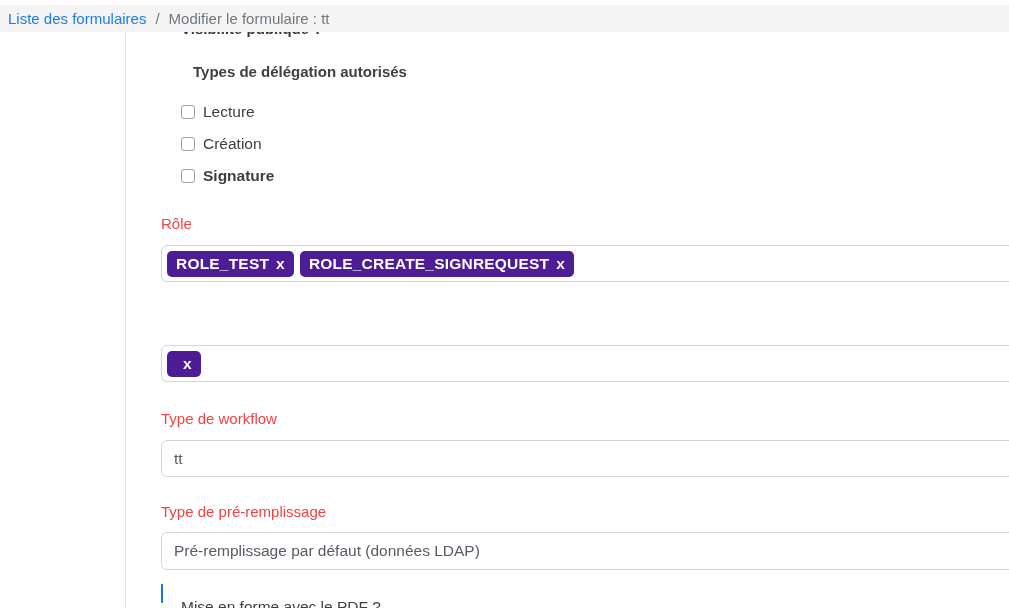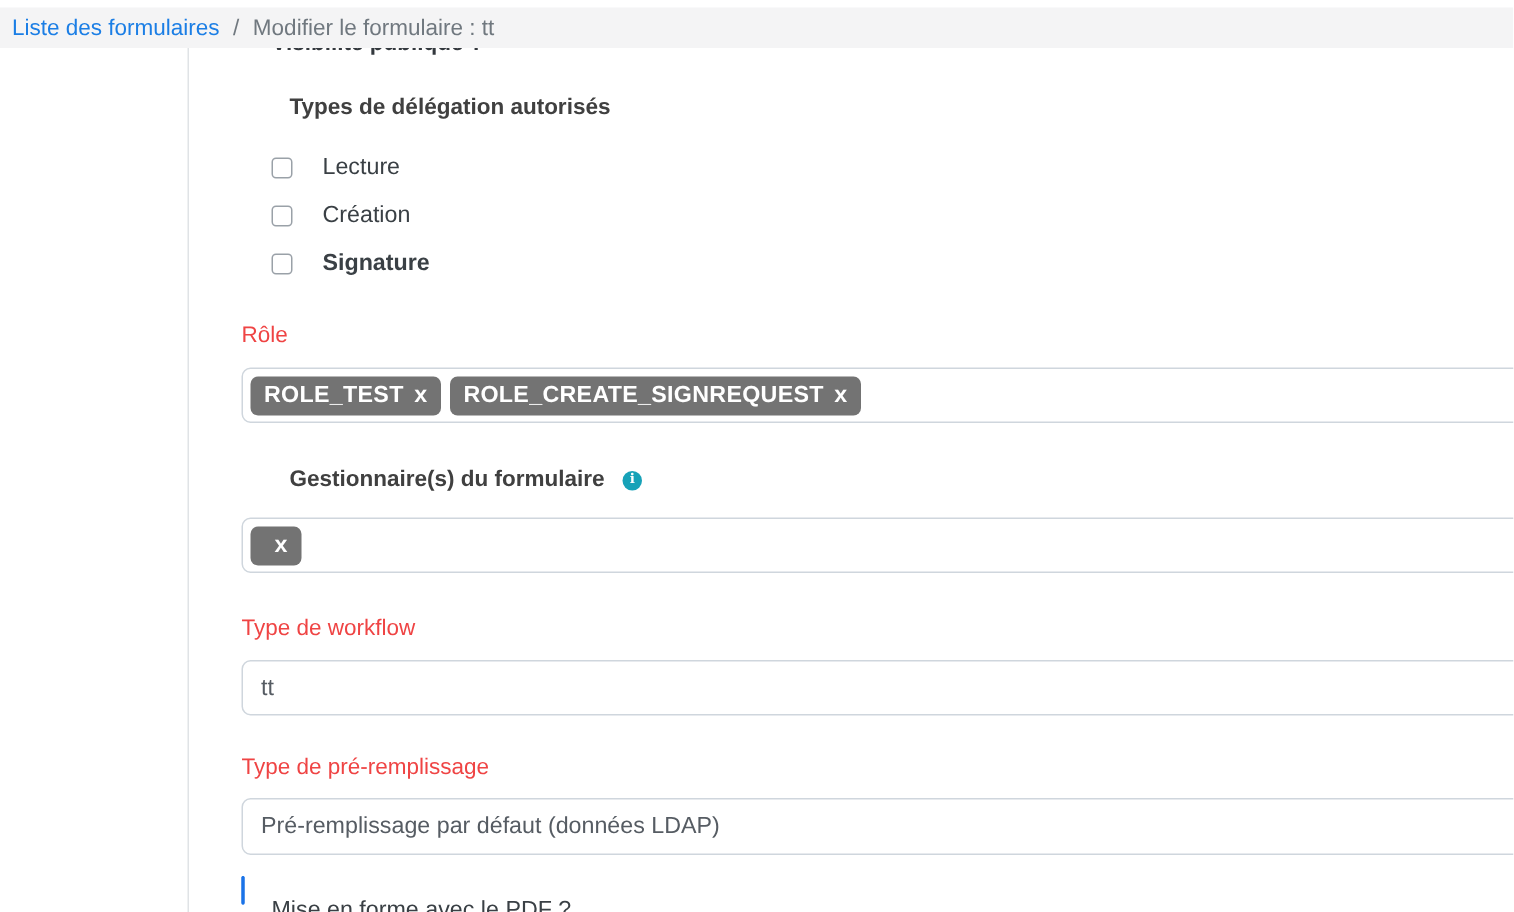--- a/index.html
+++ b/index.html
@@ -28,27 +28,27 @@
   .r-label { position:absolute; left:161px; font-size:15px; font-weight:400;
     color:#ef4444; line-height:16px; }
 
   
   .chk-row { position:absolute; left:181px; display:flex; align-items:center; }
   .cb { width:14px; height:14px; border:1px solid #9aa1a8; border-radius:3px;
     background:#fff; flex:0 0 auto; }
   .cb.checked { background:#1a73e8; border-color:#1a73e8; position:relative; }
   .cb.checked::after { content:"✓"; position:absolute; left:1.5px; top:-1px;
     color:#fff; font-size:12px; font-weight:700; line-height:14px; }
-  .chk-text { font-size:15.5px; color:#3a4045; margin-left:20px; line-height:16px; }
+  .chk-text { font-size:15.5px; color:#3a4045; margin-left:8px; line-height:16px; }
 
   
   .tag-box { position:absolute; left:161px; width:1200px;
     border:1px solid #cfd6dd; border-radius:6px; background:#fff;
     display:flex; align-items:center; padding-left:5px; gap:6px; }
-  .tag { background:#737373; color:#fff; border-radius:5px; height:26px;
+  .tag { background:#4c1d95; color:#fff; border-radius:5px; height:26px;
     display:flex; align-items:center; padding:0 9px; font-size:15.5px;
     font-weight:600; letter-spacing:0.2px; white-space:nowrap; }
   .tag .tag-x { margin-left:7px; font-weight:600; cursor:pointer; }
 
   
   .t-input { position:absolute; left:161px; width:1200px;
     border:1px solid #cfd6dd; border-radius:6px; background:#fff;
     display:flex; align-items:center; padding-left:12px;
     font-size:15.5px; color:#565c63; }
 
@@ -103,24 +103,20 @@
       <span>ROLE_TEST</span>
       <span class="tag-x">x</span>
     </span>
     <span class="tag">
       <span>ROLE_CREATE_SIGNREQUEST</span>
       <span class="tag-x">x</span>
     </span>
   </div>
 
   
-  <div class="label-row" style="top:312px;">
-    <span class="b-label" style="position:static;">Gestionnaire(s) du formulaire</span>
-    <span class="info-dot">i</span>
-  </div>
   <div class="tag-box" style="top:345px; height:37px;">
     <span class="tag">
       <span class="tag-x">x</span>
     </span>
   </div>
 
   
   <div class="r-label" style="top:411px;">Type de workflow</div>
   <div class="t-input" style="top:440px; height:37px;">
     <span>tt</span>

